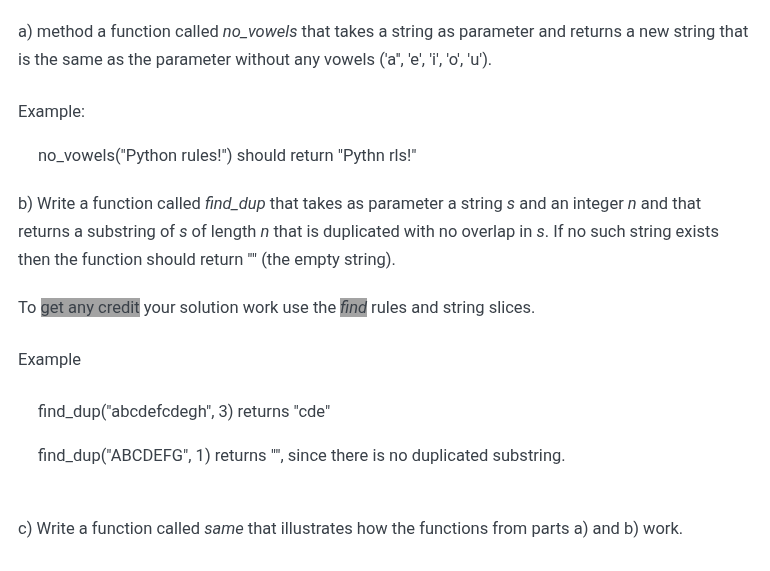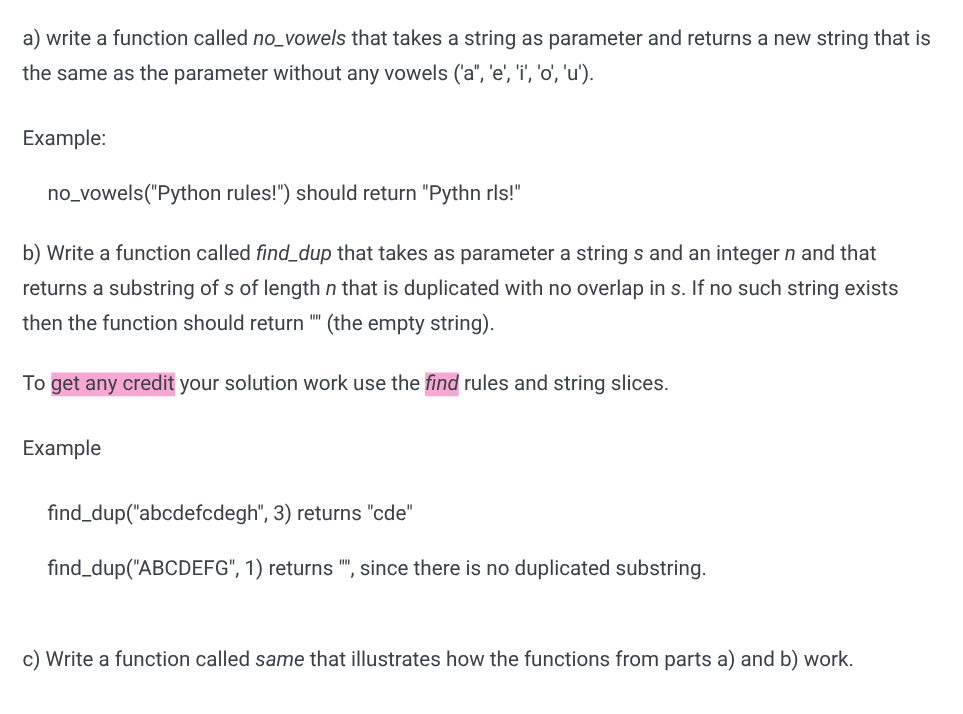--- a/index.html
+++ b/index.html
@@ -27,31 +27,31 @@
     }
     .indent {
       padding-left: 20px;
     }
     em.fn {
     }
     em.var {
       font-style: italic;
     }
     .highlight {
-      background-color: #f9a8d4;
+      background-color: #a3a3a3;
     }
     .spacer {
       height: 24px;
     }
   </style>
 </head>
 <body>
 
 <div class="para">
-  <span>a) write a function called </span><em class="fn">no_vowels</em><span> that takes a string as parameter and returns a new string that is the same as the parameter without any vowels ('a'', 'e', 'i', 'o', 'u').</span>
+  <span>a) method a function called </span><em class="fn">no_vowels</em><span> that takes a string as parameter and returns a new string that is the same as the parameter without any vowels ('a'', 'e', 'i', 'o', 'u').</span>
 </div>
 
 <div class="para-tight">Example:</div>
 
 <div class="para indent">no_vowels("Python rules!") should return "Pythn rls!"</div>
 
 <div class="para">
   <span>b) Write a function called </span><em class="fn">find_dup</em><span> that takes as parameter a string </span><em class="var">s</em><span> and an integer </span><em class="var">n</em><span> and that returns a substring of </span><em class="var">s</em><span> of length </span><em class="var">n</em><span> that is duplicated with no overlap in </span><em class="var">s</em><span>. If no such string exists then the function should return "" (the empty string).</span>
 </div>
 

